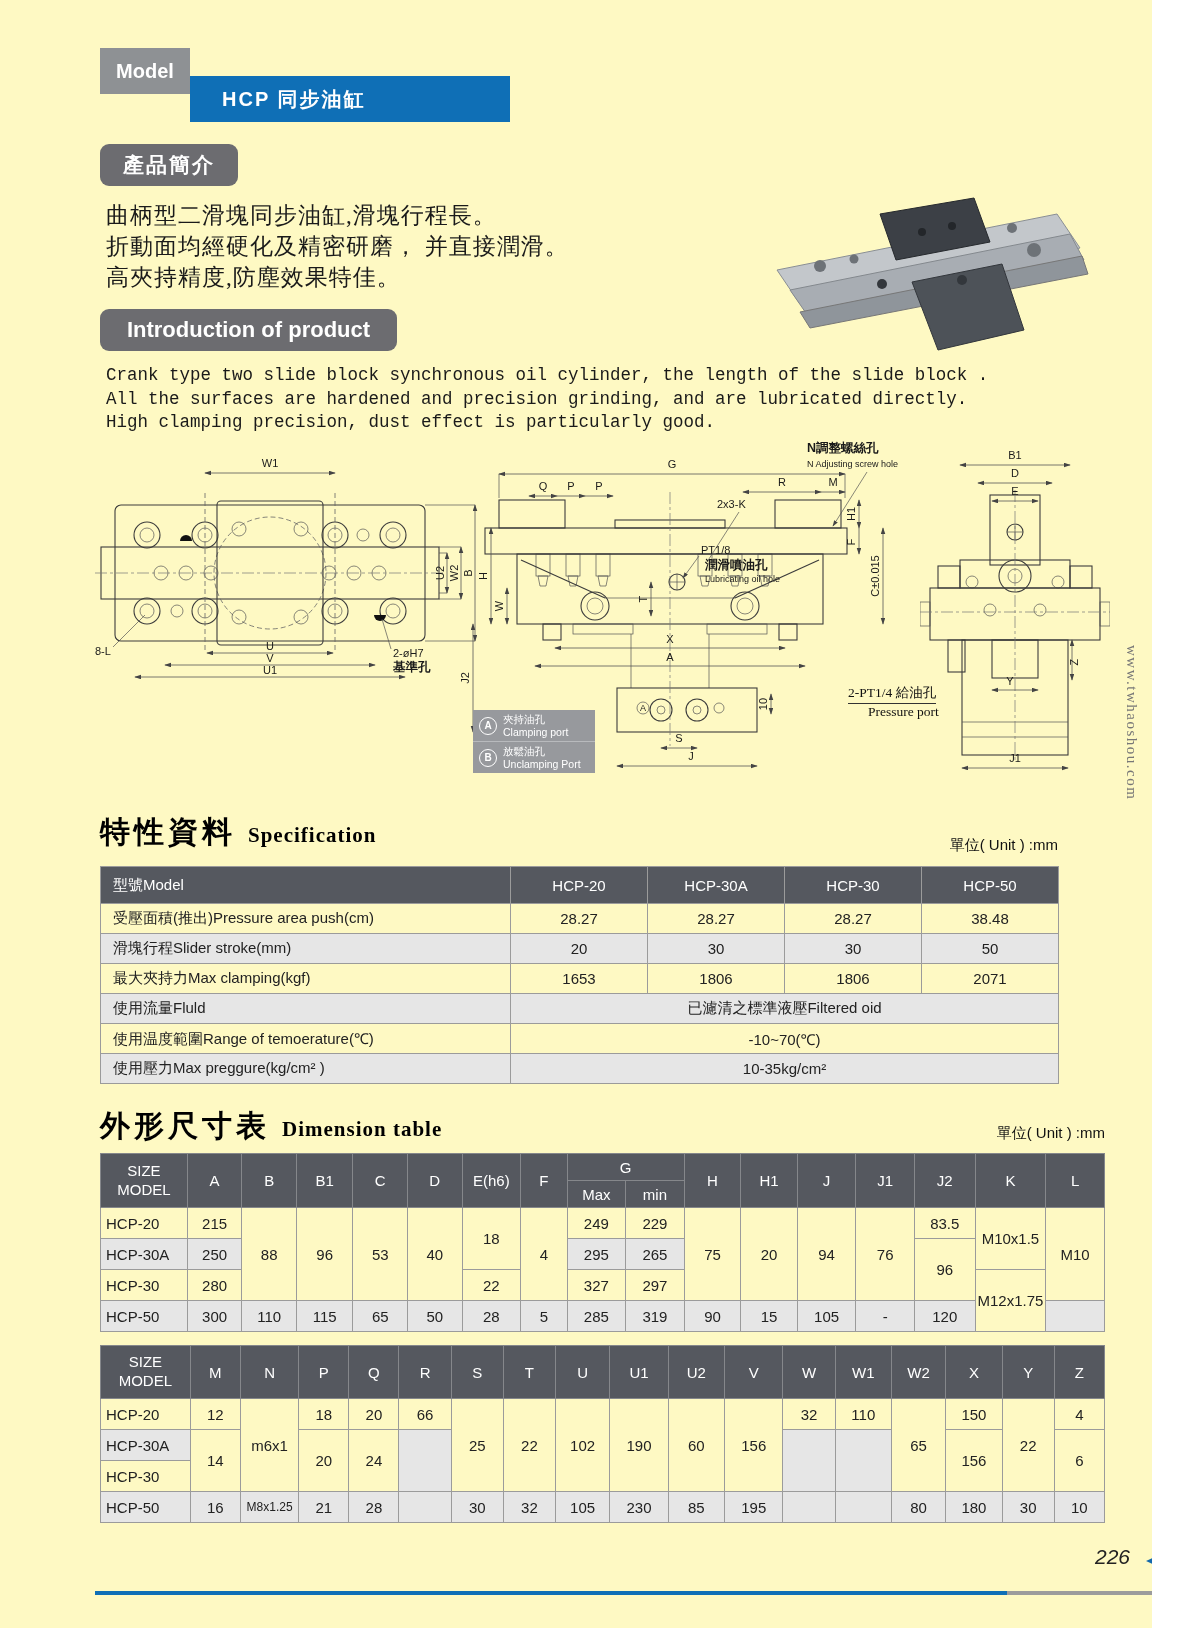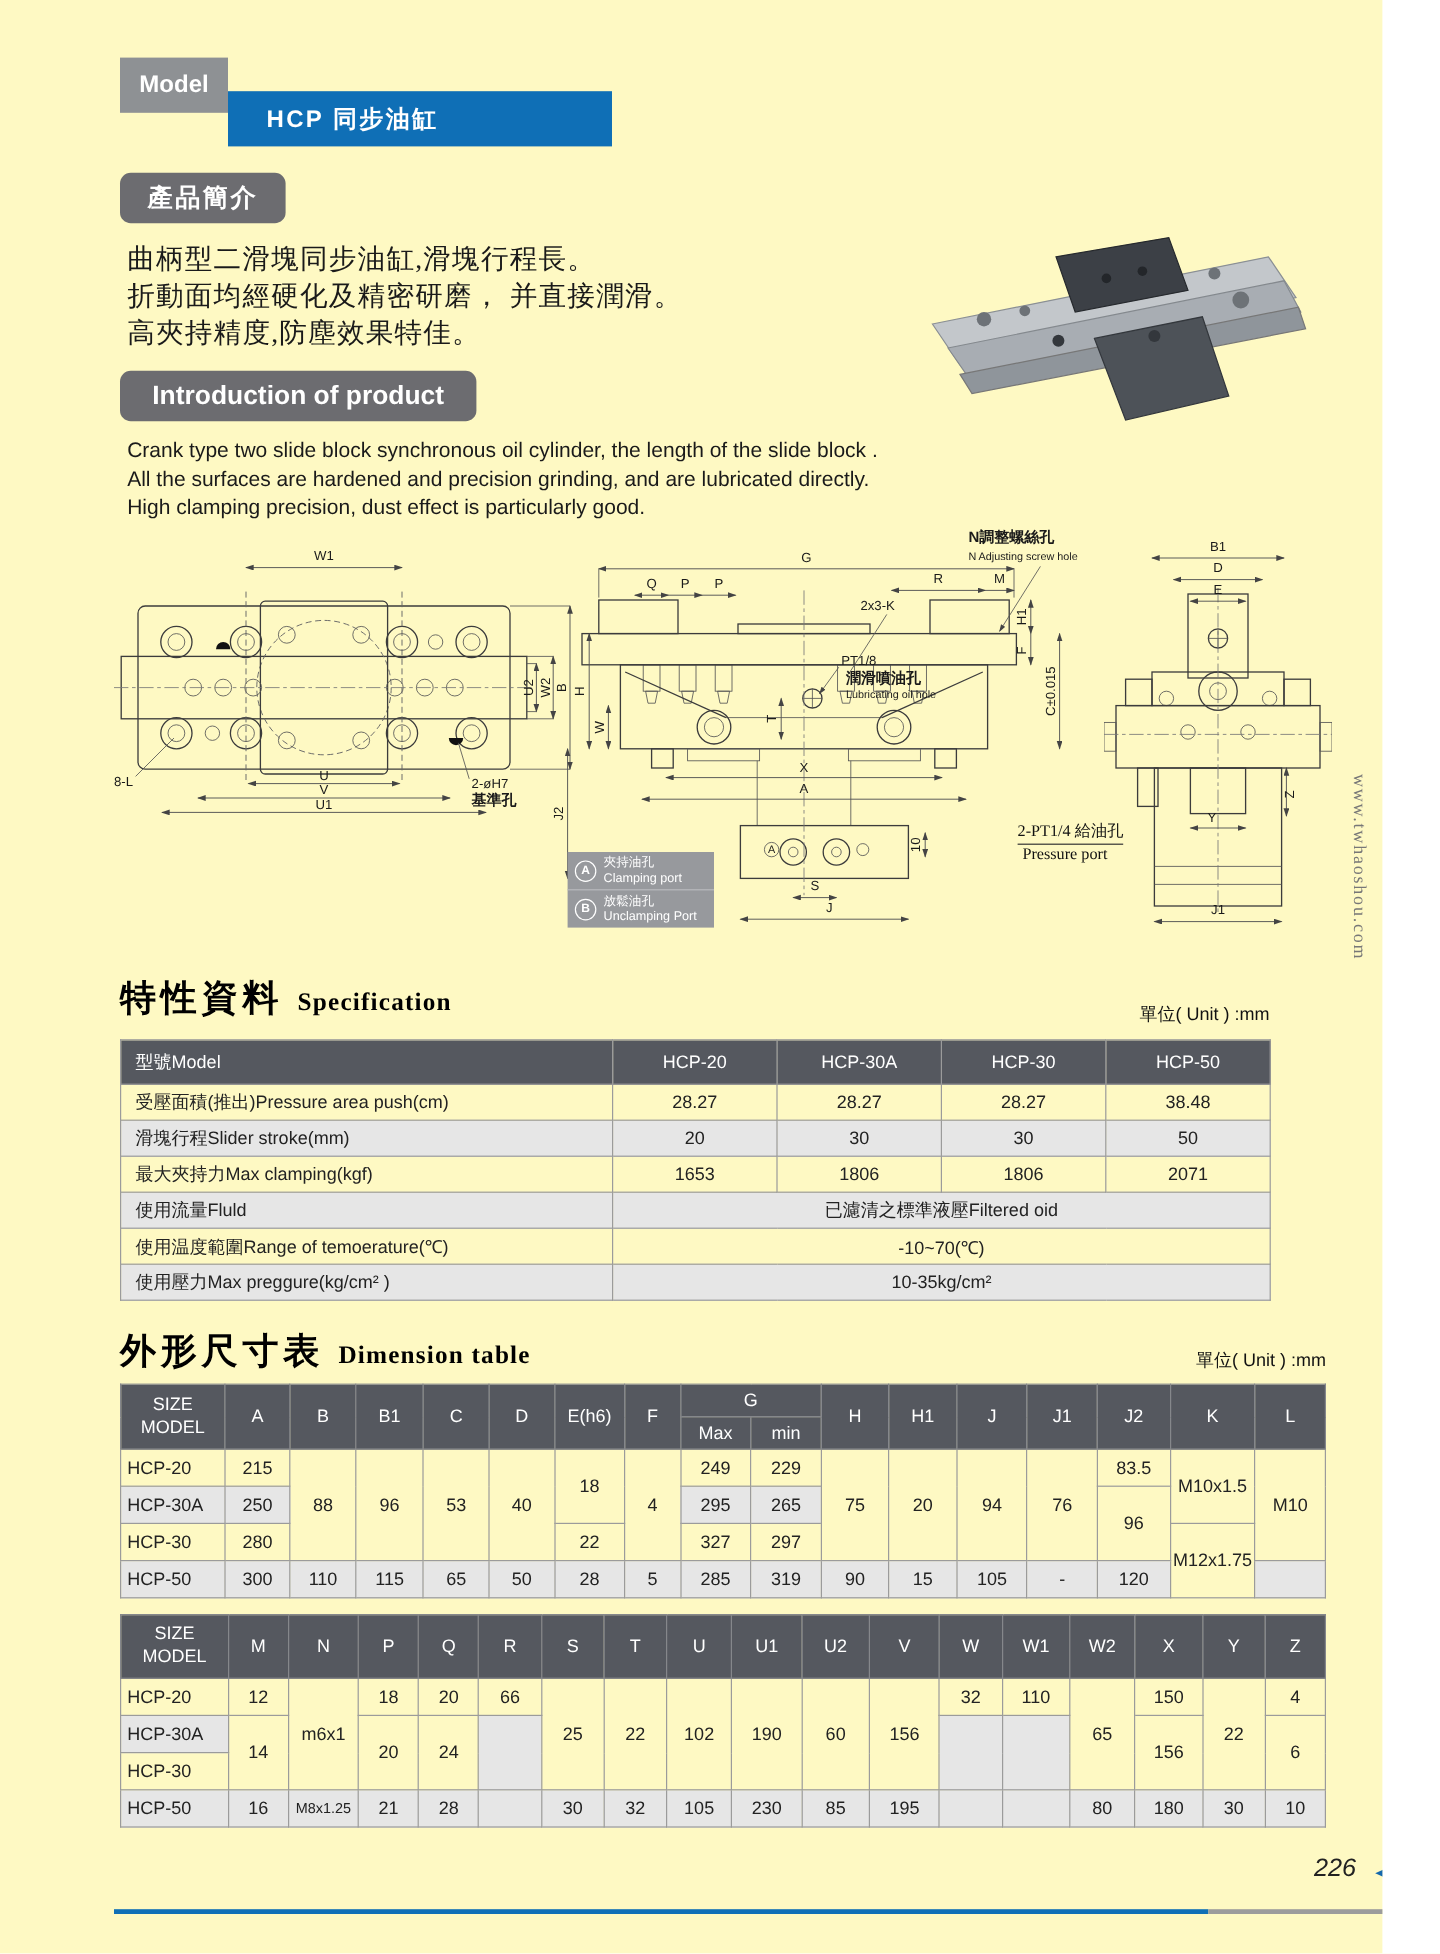--- a/index.html
+++ b/index.html
@@ -13,21 +13,21 @@
   .hdr-title{left:190px;top:48px;width:320px;height:46px;background:#0f6fb6;color:#fff;
              font-weight:bold;font-size:20px;display:flex;align-items:center;padding-left:32px;letter-spacing:2px;box-sizing:border-box;margin-top:28px;}
 
   
   .badge{background:#6c6c70;color:#fff;font-weight:bold;border-radius:9px;
          display:flex;align-items:center;justify-content:center;}
   .badge-zh{left:100px;top:144px;width:138px;height:42px;font-size:21px;letter-spacing:2px;}
   .badge-en{left:100px;top:309px;width:297px;height:42px;font-size:22px;}
 
   .zh-par{left:106px;top:200px;font-family:"Liberation Serif",serif;font-size:23px;line-height:31px;color:#1a1a1a;letter-spacing:1px;}
-  .en-par{left:106px;top:364px;font-family:Liberation Sans, sans-serif;font-size:17.5px;line-height:23.5px;color:#1a1a1a;}
+  .en-par{left:106px;top:364px;font-family:Liberation Mono, monospace;font-size:17.5px;line-height:23.5px;color:#1a1a1a;}
 
   
   .sec-h{display:flex;align-items:baseline;}
   .h-cn{font-family:"Liberation Serif",serif;font-weight:bold;font-size:30px;color:#000;letter-spacing:4px;}
   .h-en{font-family:"Liberation Serif",serif;font-weight:bold;font-size:21px;margin-left:12px;color:#000;letter-spacing:1px;}
   .unit{font-size:15px;color:#111;text-align:right;}
 
   
   table{border-collapse:collapse;table-layout:fixed;}
   .spec{left:100px;top:866px;width:958px;}
@@ -58,21 +58,21 @@
 
   .legend{left:473px;top:710px;width:122px;background:#97999d;color:#fff;}
   .legrow{display:flex;align-items:center;padding:3px 6px;}
   .legrow+.legrow{border-top:1px solid #b8babd;}
   .legsym{width:16px;height:16px;border:1.5px solid #fff;border-radius:50%;display:flex;align-items:center;
           justify-content:center;font-size:10px;font-weight:bold;margin-right:6px;flex:none;}
   .legtxt{font-size:10.5px;line-height:1.2;}
 
   .portlbl{left:848px;top:684px;font-family:"Liberation Serif",serif;font-size:13.5px;color:#111;}
   .portlbl .u{border-bottom:1px solid #333;display:inline-block;padding-bottom:1px;}
-  .portlbl .l2{margin-left:4px;}
+  .portlbl .l2{margin-left:20px;}
 
   .vtext{left:1140px;top:645px;width:218px;height:20px;transform:rotate(90deg);transform-origin:0 0;
          font-family:"Liberation Serif",serif;font-size:15px;color:#777;letter-spacing:1.5px;}
 
   
   .pagenum{left:1000px;top:1545px;width:130px;text-align:right;font-size:21px;color:#222;font-style:italic;}
   .tri{left:1146px;top:1544px;width:0;height:0;border-top:17px solid transparent;
        border-bottom:17px solid transparent;border-right:38px solid #1468ac;}
   .bar-blue{left:95px;top:1591px;width:912px;height:4px;background:#0f6fb6;}
   .bar-gray{left:1007px;top:1591px;width:178px;height:4px;background:#9c9c9c;}

